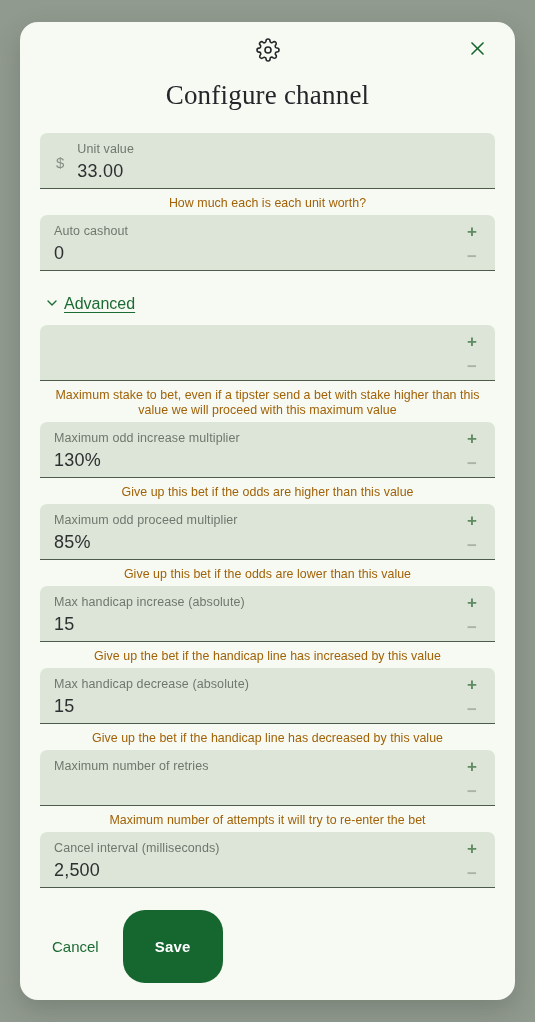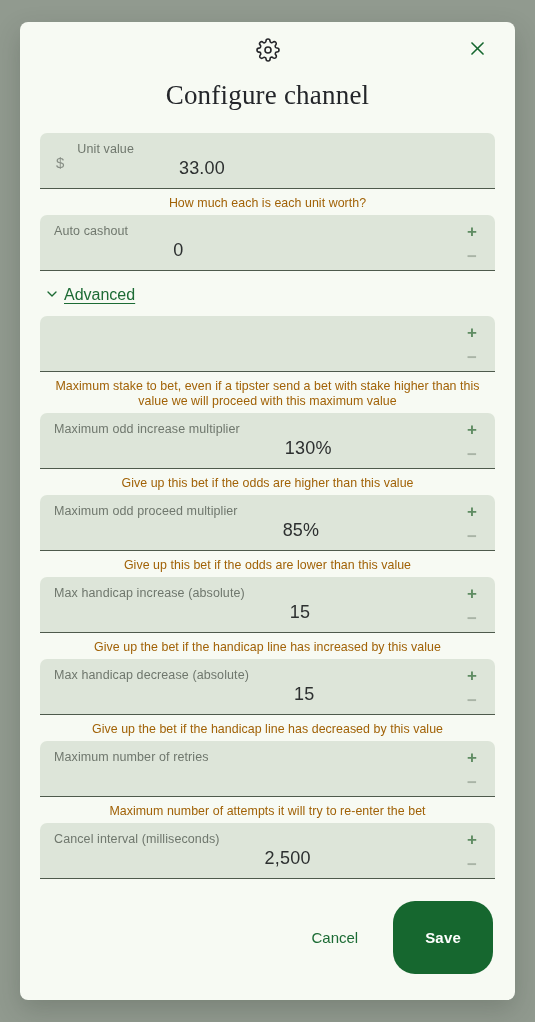--- a/index.html
+++ b/index.html
@@ -16,21 +16,21 @@
     display: flex;
     align-items: center;
     justify-content: center;
   }
 
   .modal-card {
     position: relative;
     width: 495px;
     height: 978px;
     background: #f7faf3;
-    border-radius: 8px;
+    border-radius: 18px;
     box-shadow: 0 10px 26px rgba(40,50,40,0.22);
     padding: 0 20px;
     overflow: hidden;
   }
 
   
   .modal-header {
     position: relative;
     height: 52px;
   }
@@ -90,39 +90,38 @@
     font-size: 15px;
     line-height: 40px;
     padding-right: 13px;
     padding-left: 2px;
     align-self: flex-start;
     margin-top: 2px;
   }
 
   .field-body {
     display: flex;
-    flex-direction: row;
+    flex-direction: column;
     justify-content: flex-start;
     flex: 1;
     min-width: 0;
-    gap: 45px;
   }
 
   .field-label {
     font-size: 12.5px;
     color: #6f776d;
     line-height: 16px;
     letter-spacing: 0.1px;
   }
 
   .field-value {
     font-size: 18px;
     color: #2d3030;
     line-height: 26px;
-    margin-top: 14px;
+    margin-top: 1px;
     letter-spacing: 0.2px;
   }
 
   .stepper {
     position: absolute;
     right: 10px;
     top: 6px;
     width: 26px;
     height: 46px;
     display: flex;
@@ -149,21 +148,21 @@
     padding: 7px 14px 0 14px;
     letter-spacing: 0.05px;
     text-align: center;
   }
 
   
   .advanced-toggle {
     display: inline-flex;
     align-items: flex-start;
     gap: 4px;
-    margin: 11px 0 12px 4px;
+    margin: 20px 0 12px 4px;
     background: none;
     border: none;
     cursor: pointer;
     color: #1c6b34;
     font-family: "Liberation Sans", sans-serif;
     font-size: 16px;
     padding: 0;
   }
   .advanced-toggle .chevron-down-icon {
     width: 16px; height: 16px;
@@ -172,22 +171,21 @@
   }
   .advanced-label {
     text-decoration: underline;
     text-underline-offset: 3px;
   }
 
   
   .modal-footer {
     display: flex;
     align-items: center;
-    justify-content: flex-end;
-    gap: 23px;
+    gap: 12px;
     margin-top: 22px;
     padding-right: 2px;
   }
   .cancel-button {
     background: none;
     border: none;
     color: #1c6b34;
     font-size: 15px;
     font-family: "Liberation Sans", sans-serif;
     cursor: pointer;

